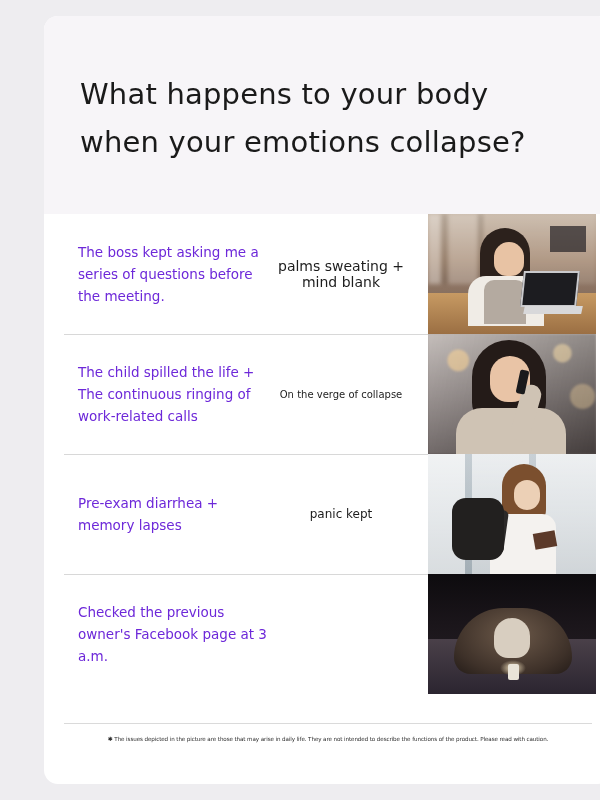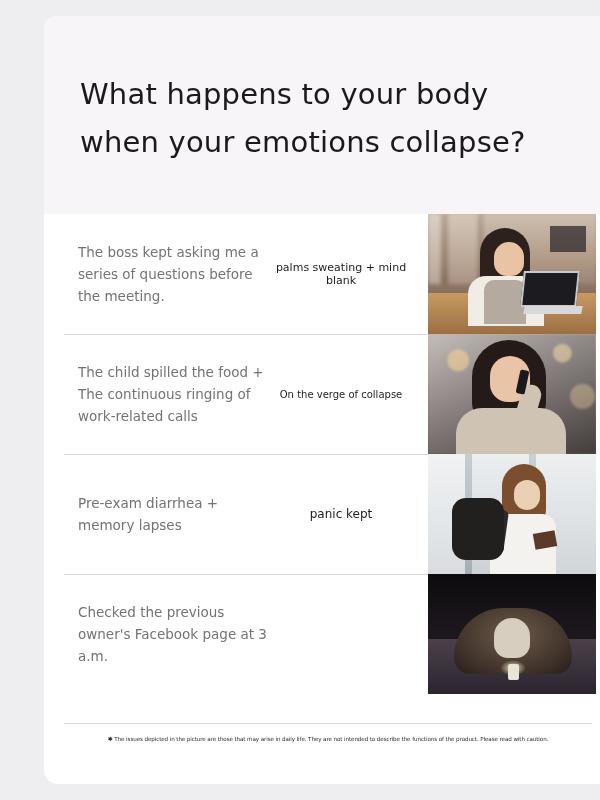--- a/index.html
+++ b/index.html
@@ -76,21 +76,21 @@
     display: none;
   }
   .row-text {
     position: absolute;
     left: 34px;
     top: 50%;
     transform: translateY(-50%);
     width: 190px;
     font-size: 13.5px;
     line-height: 22px;
-    color: #737373;
+    color: #6d28d9;
   }
   .row-tag {
     position: absolute;
     top: 50%;
     transform: translateY(-50%);
     text-align: center;
     color: #1d1d1d;
     width: 150px;
   }
   .row-img {
@@ -100,21 +100,21 @@
     width: 168px;
     height: 120px;
     overflow: hidden;
   }
   .photo {
     position: absolute;
     inset: 0;
   }
 
   
-  .r1 .row-tag { left: 222px; font-size: 11px; }
+  .r1 .row-tag { left: 222px; font-size: 14px; }
   
   .r2 .row-tag { left: 222px; font-size: 10px; }
   
   .r3 .row-tag { left: 222px; font-size: 12px; }
   
   .r4 .row-tag { left: 222px; font-size: 11.5px; }
 
   .footnote {
     position: absolute;
     left: 20px;
@@ -285,21 +285,21 @@
             <div class="person-body"></div>
             <div class="vest"></div>
             <div class="laptop-screen"></div>
             <div class="laptop-base"></div>
           </div>
         </div>
       </div>
 
       <div class="row r2">
         <div class="divider"></div>
-        <div class="row-text">The child spilled the food + The continuous ringing of work-related calls</div>
+        <div class="row-text">The child spilled the life + The continuous ringing of work-related calls</div>
         <div class="row-tag">On the verge of collapse</div>
         <div class="row-img">
           <div class="photo ph2">
             <div class="blur-lights"></div>
             <div class="hair"></div>
             <div class="face"></div>
             <div class="body"></div>
             <div class="arm"></div>
             <div class="phone"></div>
           </div>

